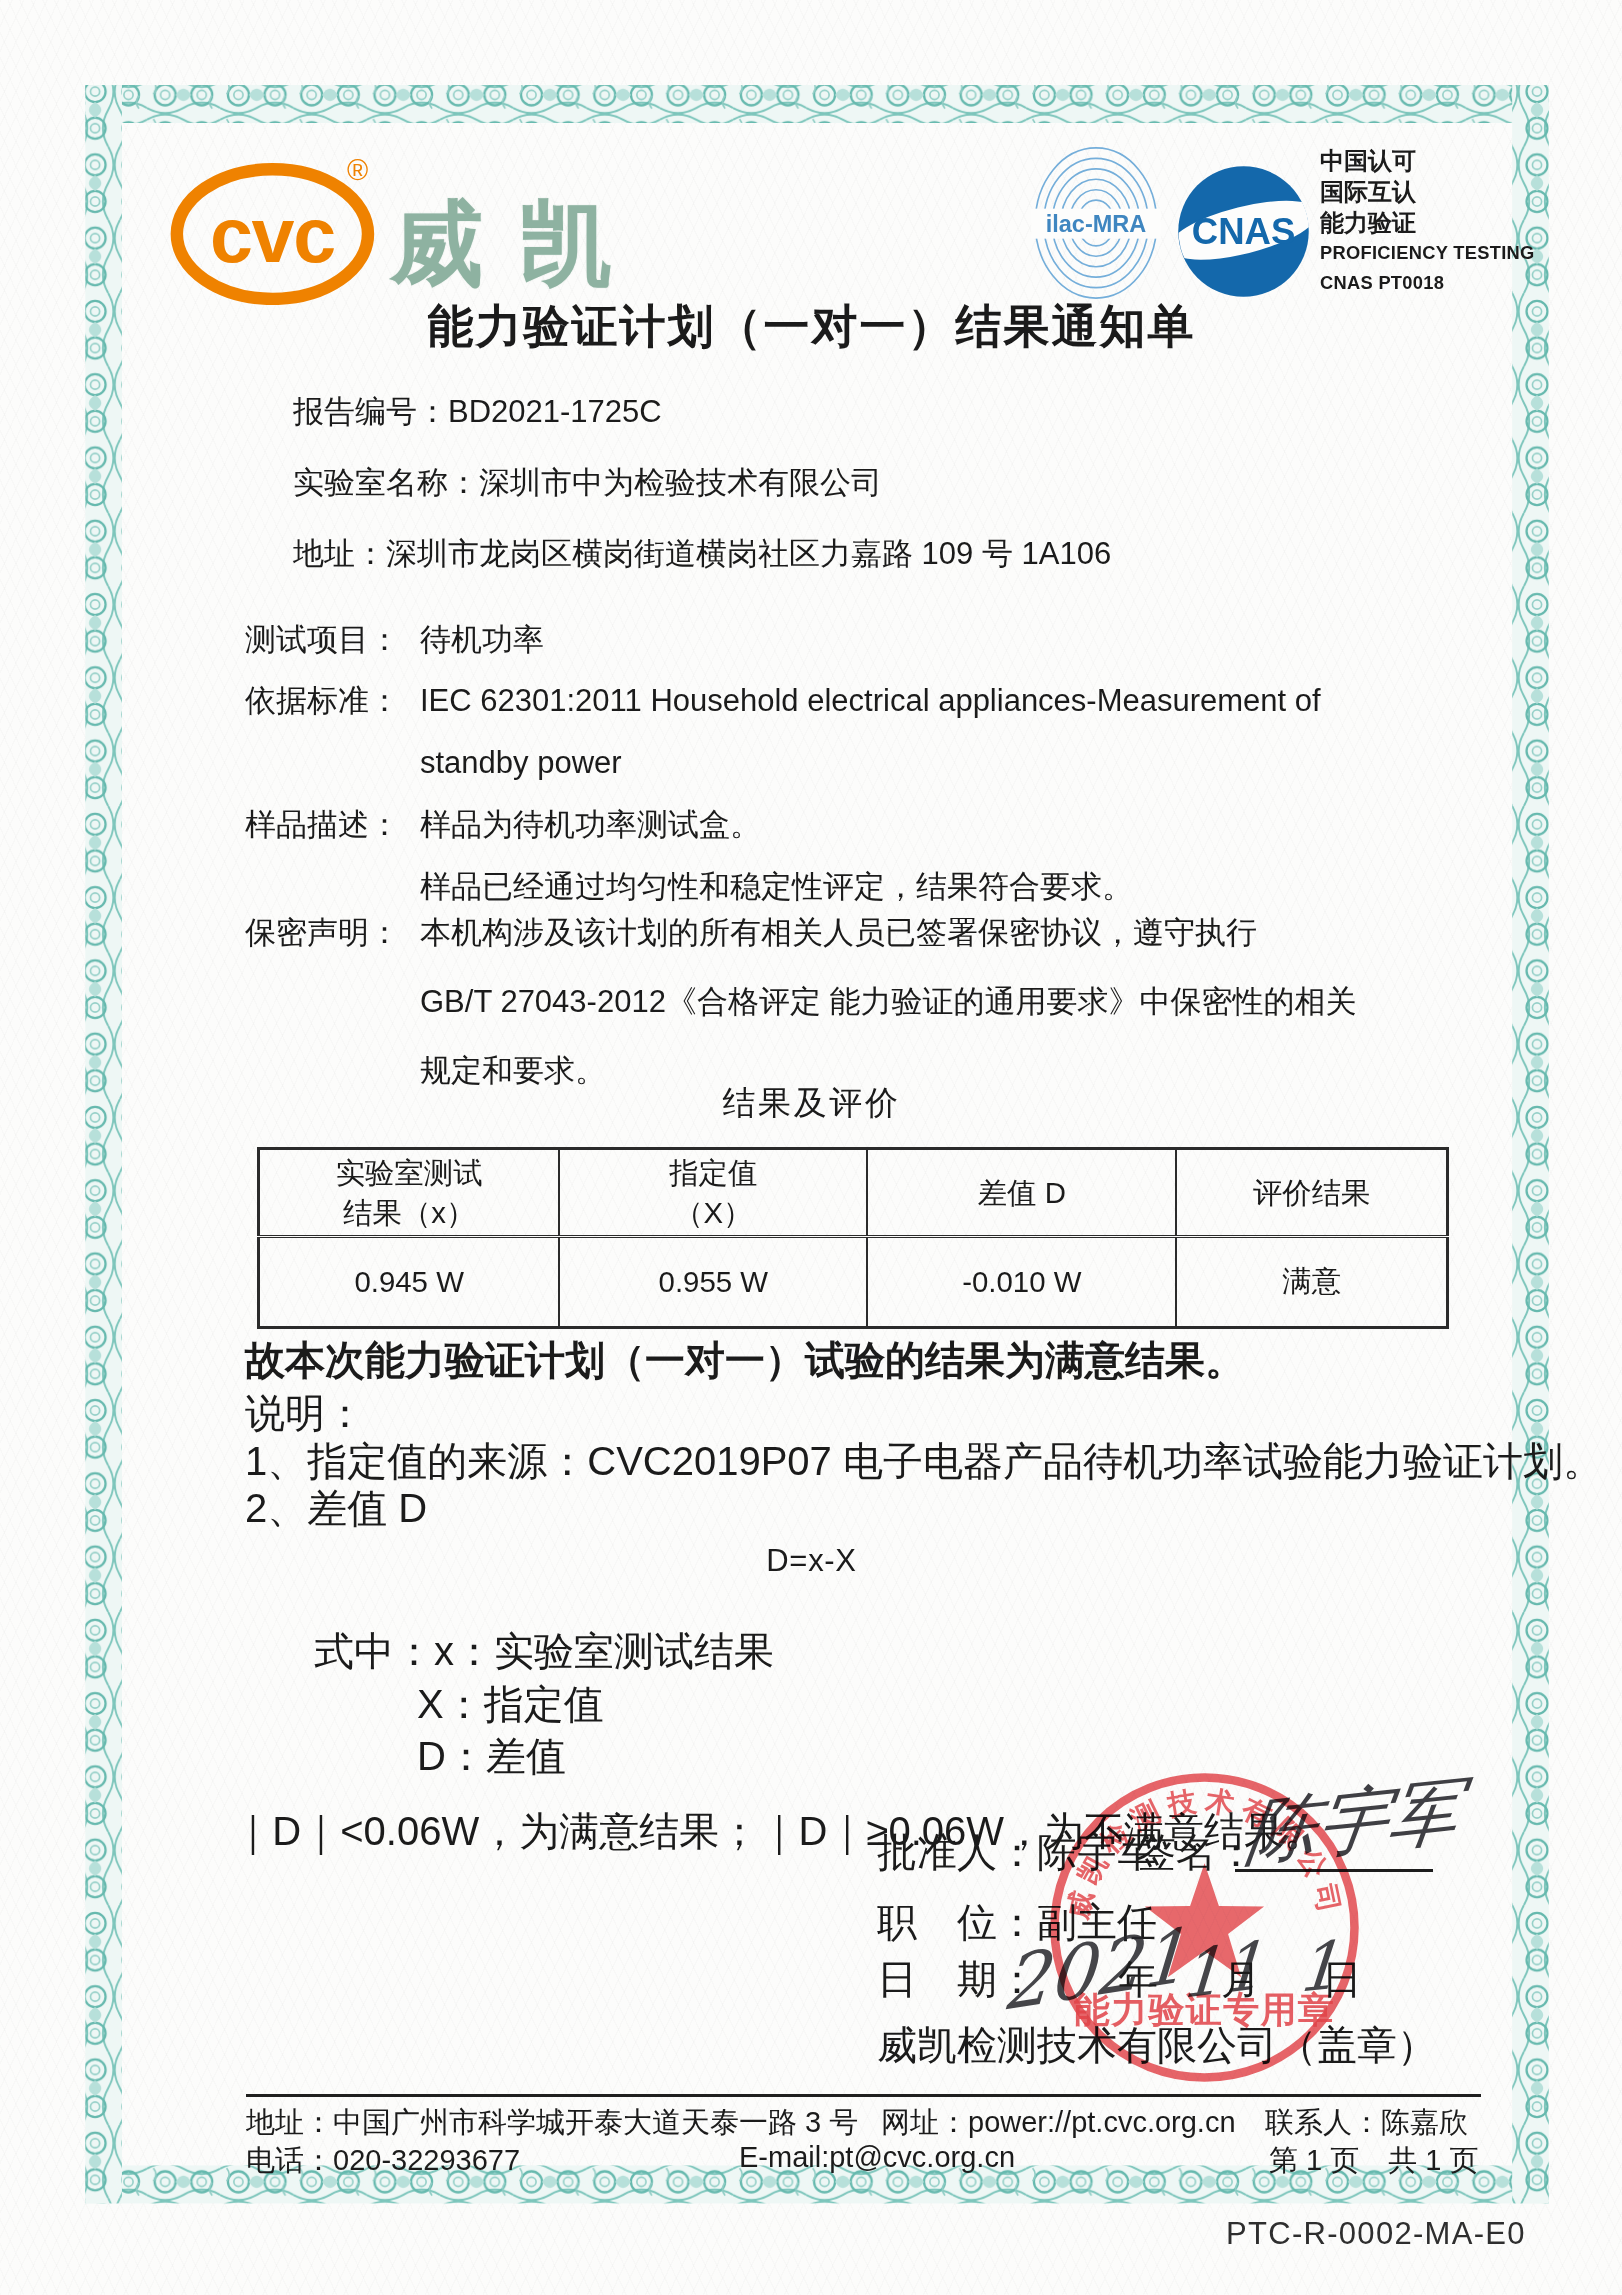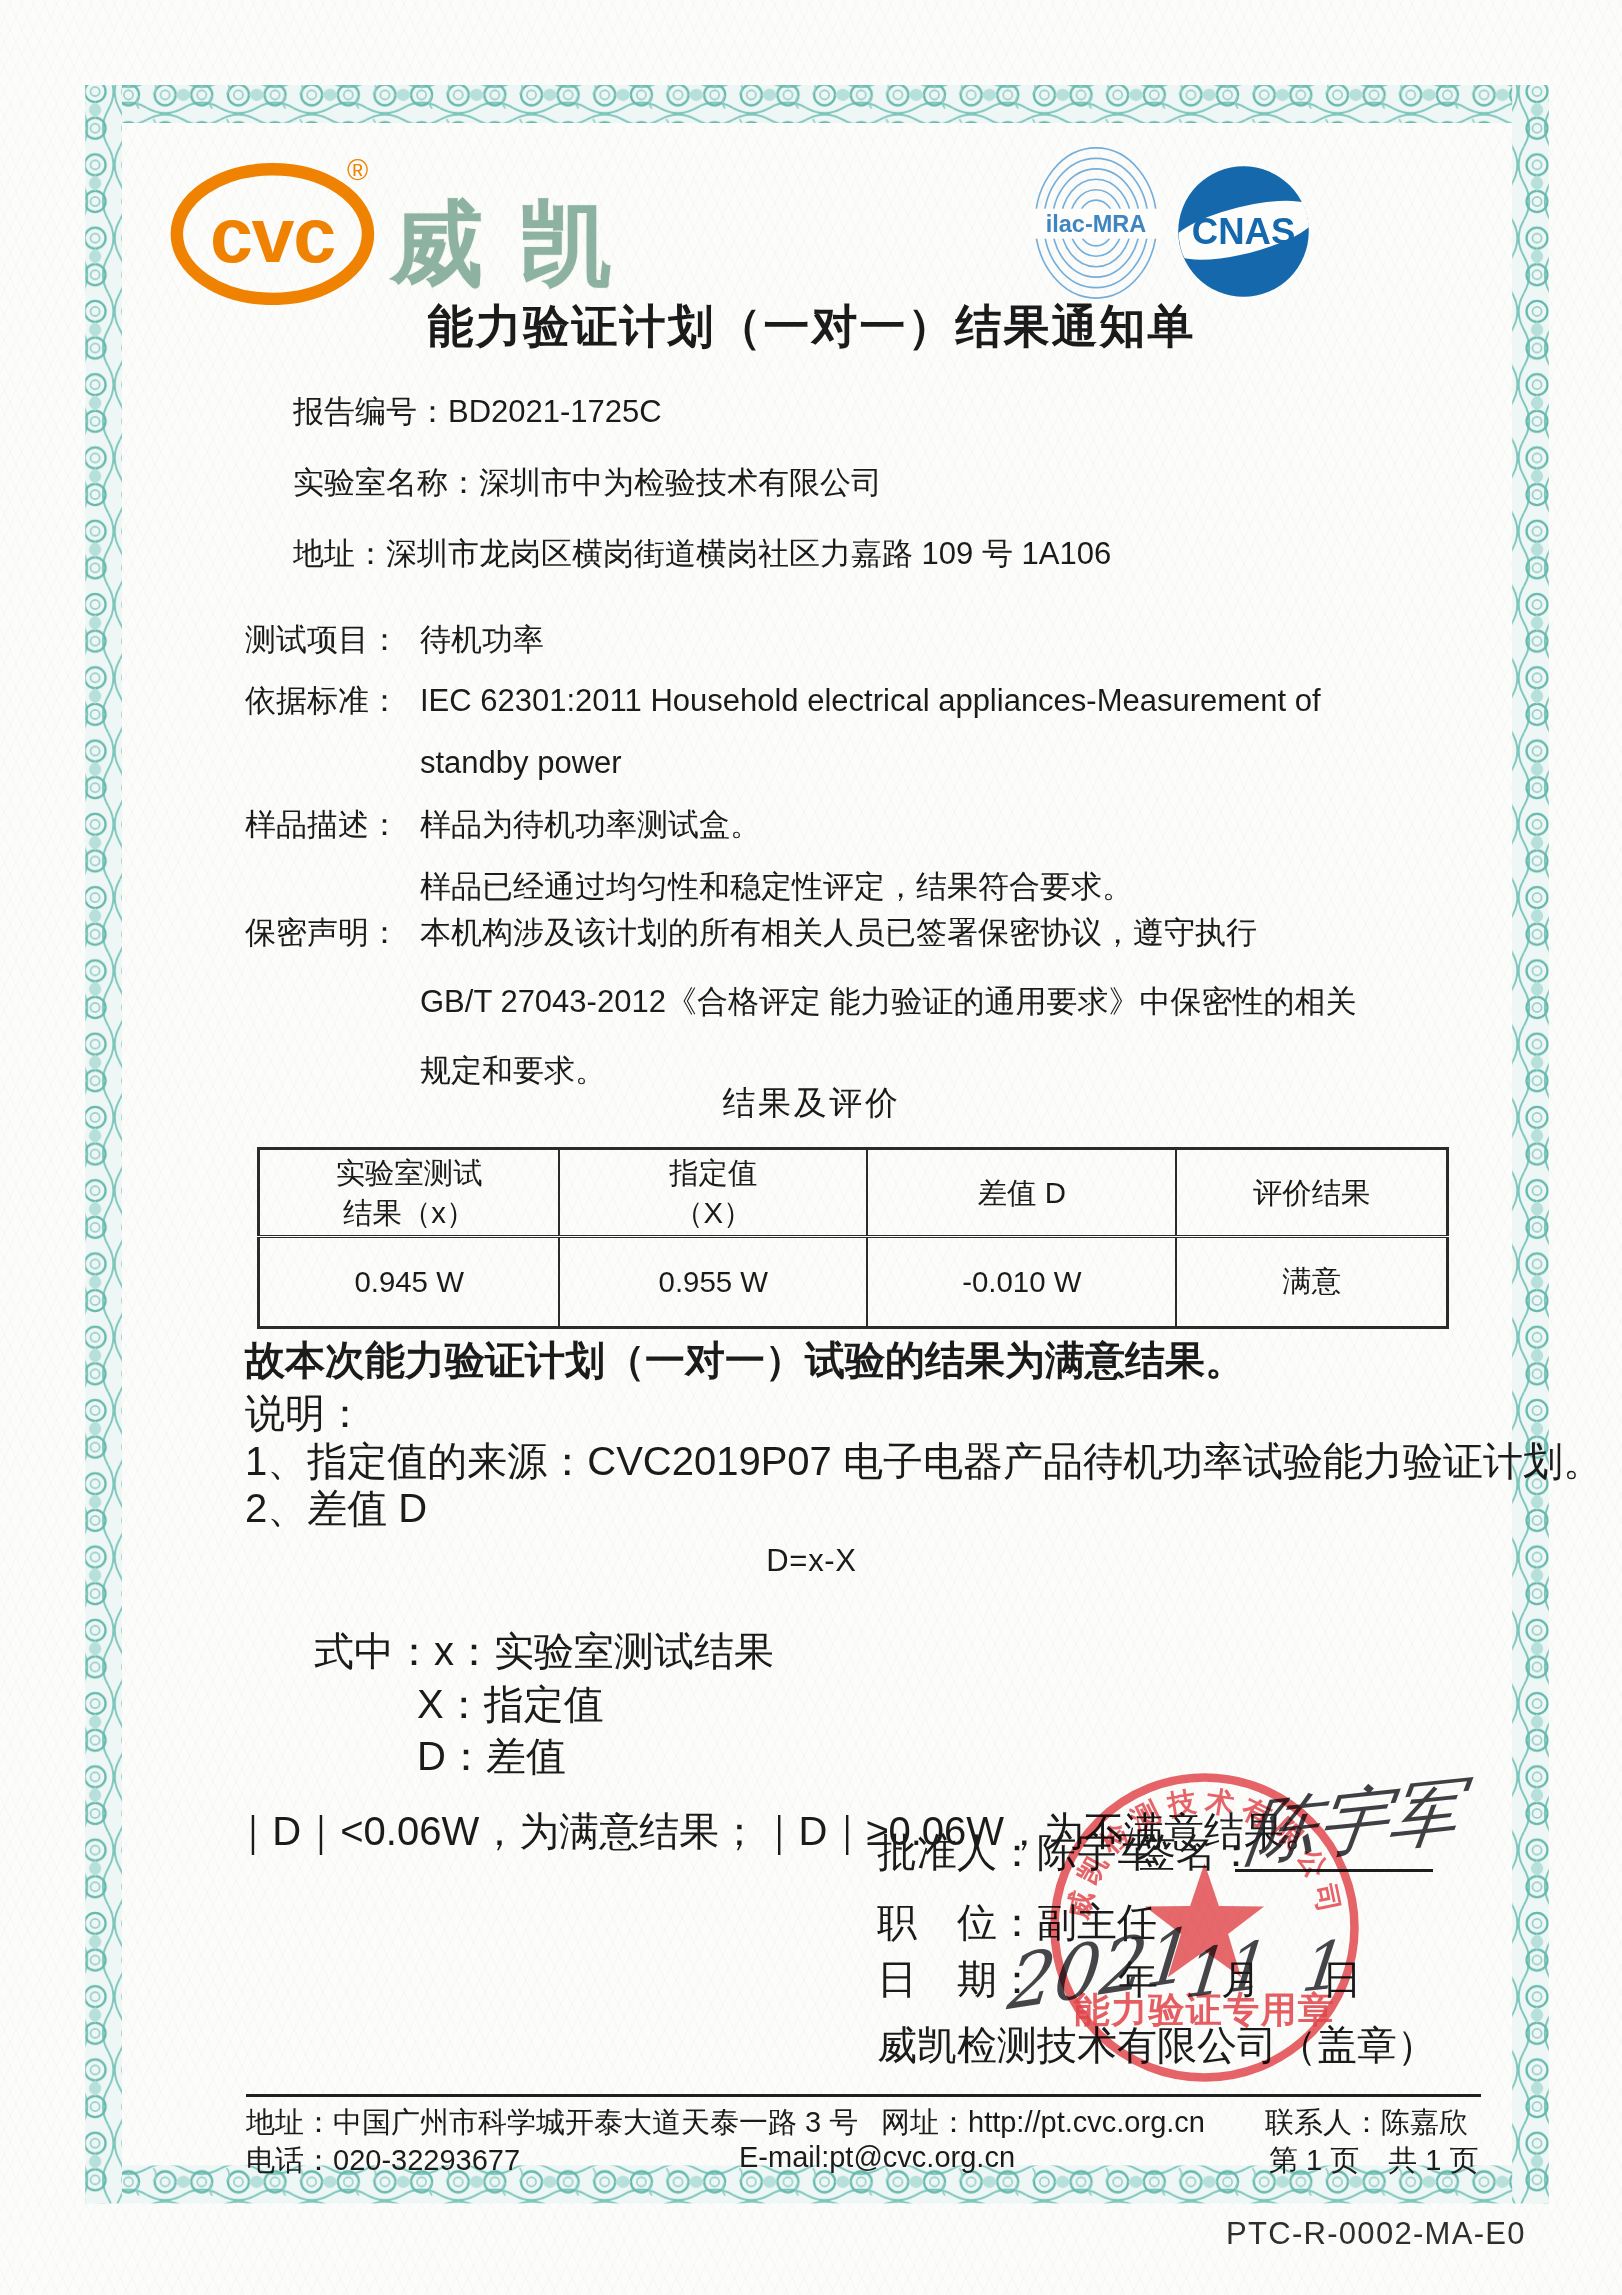--- a/index.html
+++ b/index.html
@@ -116,20 +116,27 @@
     <defs>
         <clipPath id="cnasClip">
           <circle cx="105" cy="106" r="100"></circle>
         </clipPath>
       </defs>
     <circle cx="105" cy="106" r="100" fill="#1468ab"></circle>
     <ellipse cx="105" cy="104" rx="118" ry="36" fill="#fdfdfc" clip-path="url(#cnasClip)" transform="rotate(-14 105 104)"></ellipse>
     <text x="105" y="125" text-anchor="middle" font-family="Liberation Sans, sans-serif" font-size="56" font-weight="700" fill="#1468ab">CNAS</text>
   </svg>
 
+  <div class="abs" style="left:1320px;top:145px">
+    <div class="acc-cn">中国认可</div>
+    <div class="acc-cn">国际互认</div>
+    <div class="acc-cn">能力验证</div>
+    <div class="acc-en">PROFICIENCY TESTING</div>
+    <div class="acc-en">CNAS PT0018</div>
+  </div>
 
   <div class="abs page-title">能力验证计划（一对一）结果通知单</div>
 
   <div class="abs info-block">
     <div class="info-line"><span>报告编号：</span><span>BD2021-1725C</span></div>
     <div class="info-line"><span>实验室名称：</span><span>深圳市中为检验技术有限公司</span></div>
     <div class="info-line"><span>地址：</span><span>深圳市龙岗区横岗街道横岗社区力嘉路 109 号 1A106</span></div>
   </div>
 
   <div class="abs detail lh95" style="top:609px">
@@ -223,21 +230,21 @@
     <polygon points="242,144 264,209 333,210 278,252 298,318 242,278 186,318 206,252 151,210 220,209" fill="rgba(226,52,58,.8)"></polygon>
     <path id="stampArc" d="M 64,242 A 178,178 0 1 1 420,242" fill="none"></path>
     <text font-family="Liberation Sans, sans-serif" font-size="43" font-weight="700" fill="rgba(226,52,58,.82)" letter-spacing="11">
       <textPath href="#stampArc" startOffset="50%" text-anchor="middle">威凯检测技术有限公司</textPath>
     </text>
     <text x="242" y="386" text-anchor="middle" font-family="Liberation Sans, sans-serif" font-size="55" font-weight="700" fill="rgba(226,52,58,.85)" letter-spacing="2">能力验证专用章</text>
   </svg>
 
   <div class="abs footer-rule"></div>
   <div class="abs foot" style="left:246px;top:2103px">地址：中国广州市科学城开泰大道天泰一路 3 号</div>
-  <div class="abs foot" style="left:881px;top:2103px">网址：http://pt.cvc.org.cn</div>
+  <div class="abs foot" style="left:881px;top:2103px">网址：power://pt.cvc.org.cn</div>
   <div class="abs foot" style="left:1265px;top:2103px">联系人：陈嘉欣</div>
   <div class="abs foot" style="left:246px;top:2141px">电话：020-32293677</div>
   <div class="abs foot" style="left:739px;top:2141px">E-mail:pt@cvc.org.cn</div>
   <div class="abs foot" style="left:1269px;top:2141px">第 1 页　共 1 页</div>
   <div class="abs doc-code">PTC-R-0002-MA-E0</div>
 
 </div>
 
 
 </body></html>

